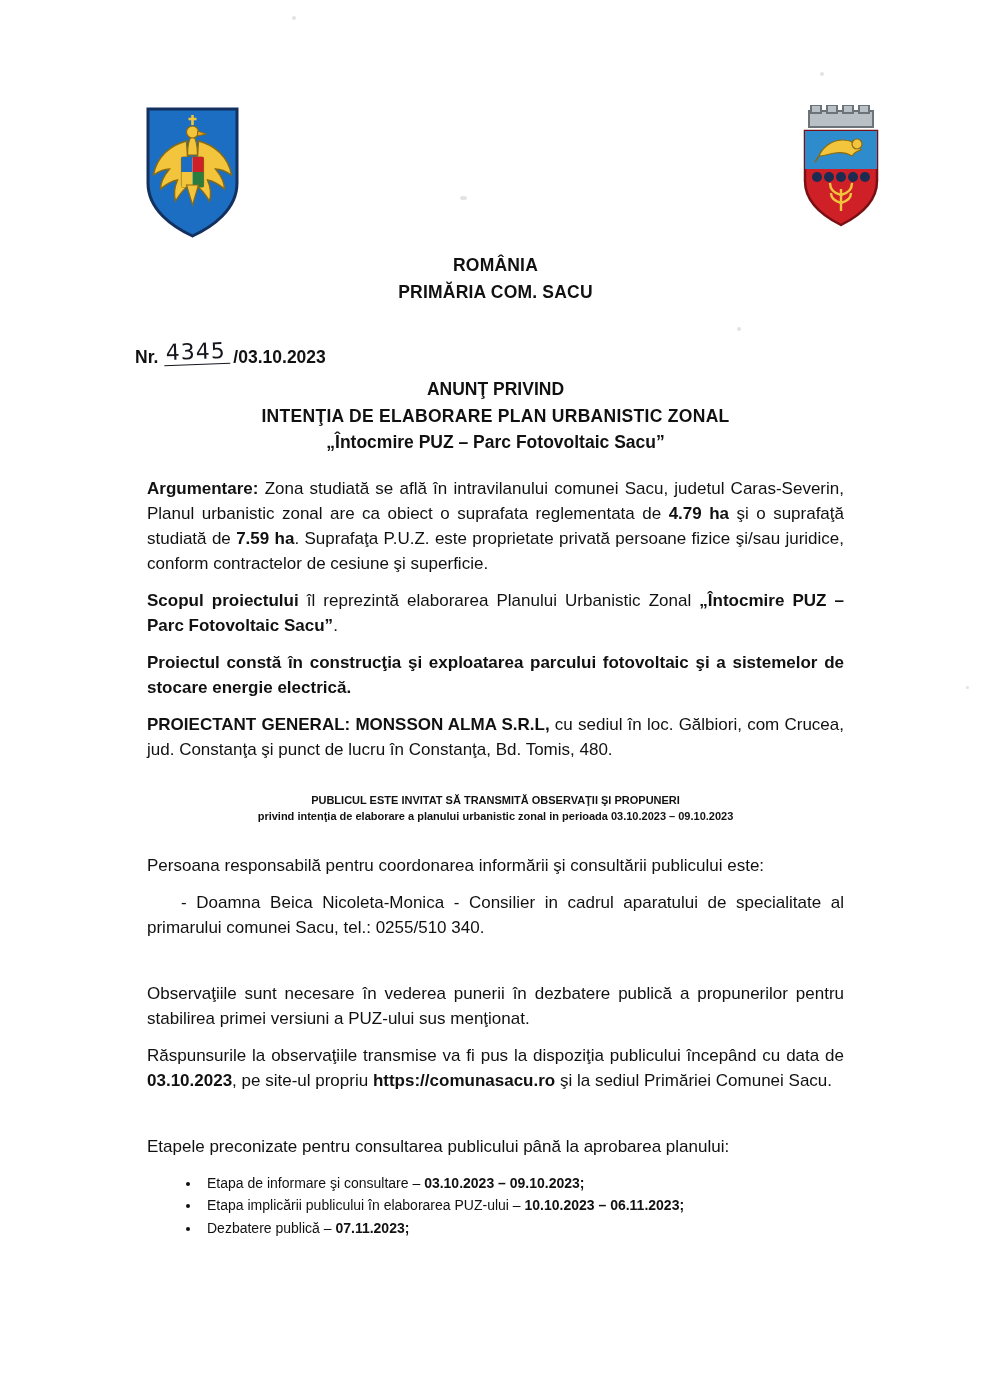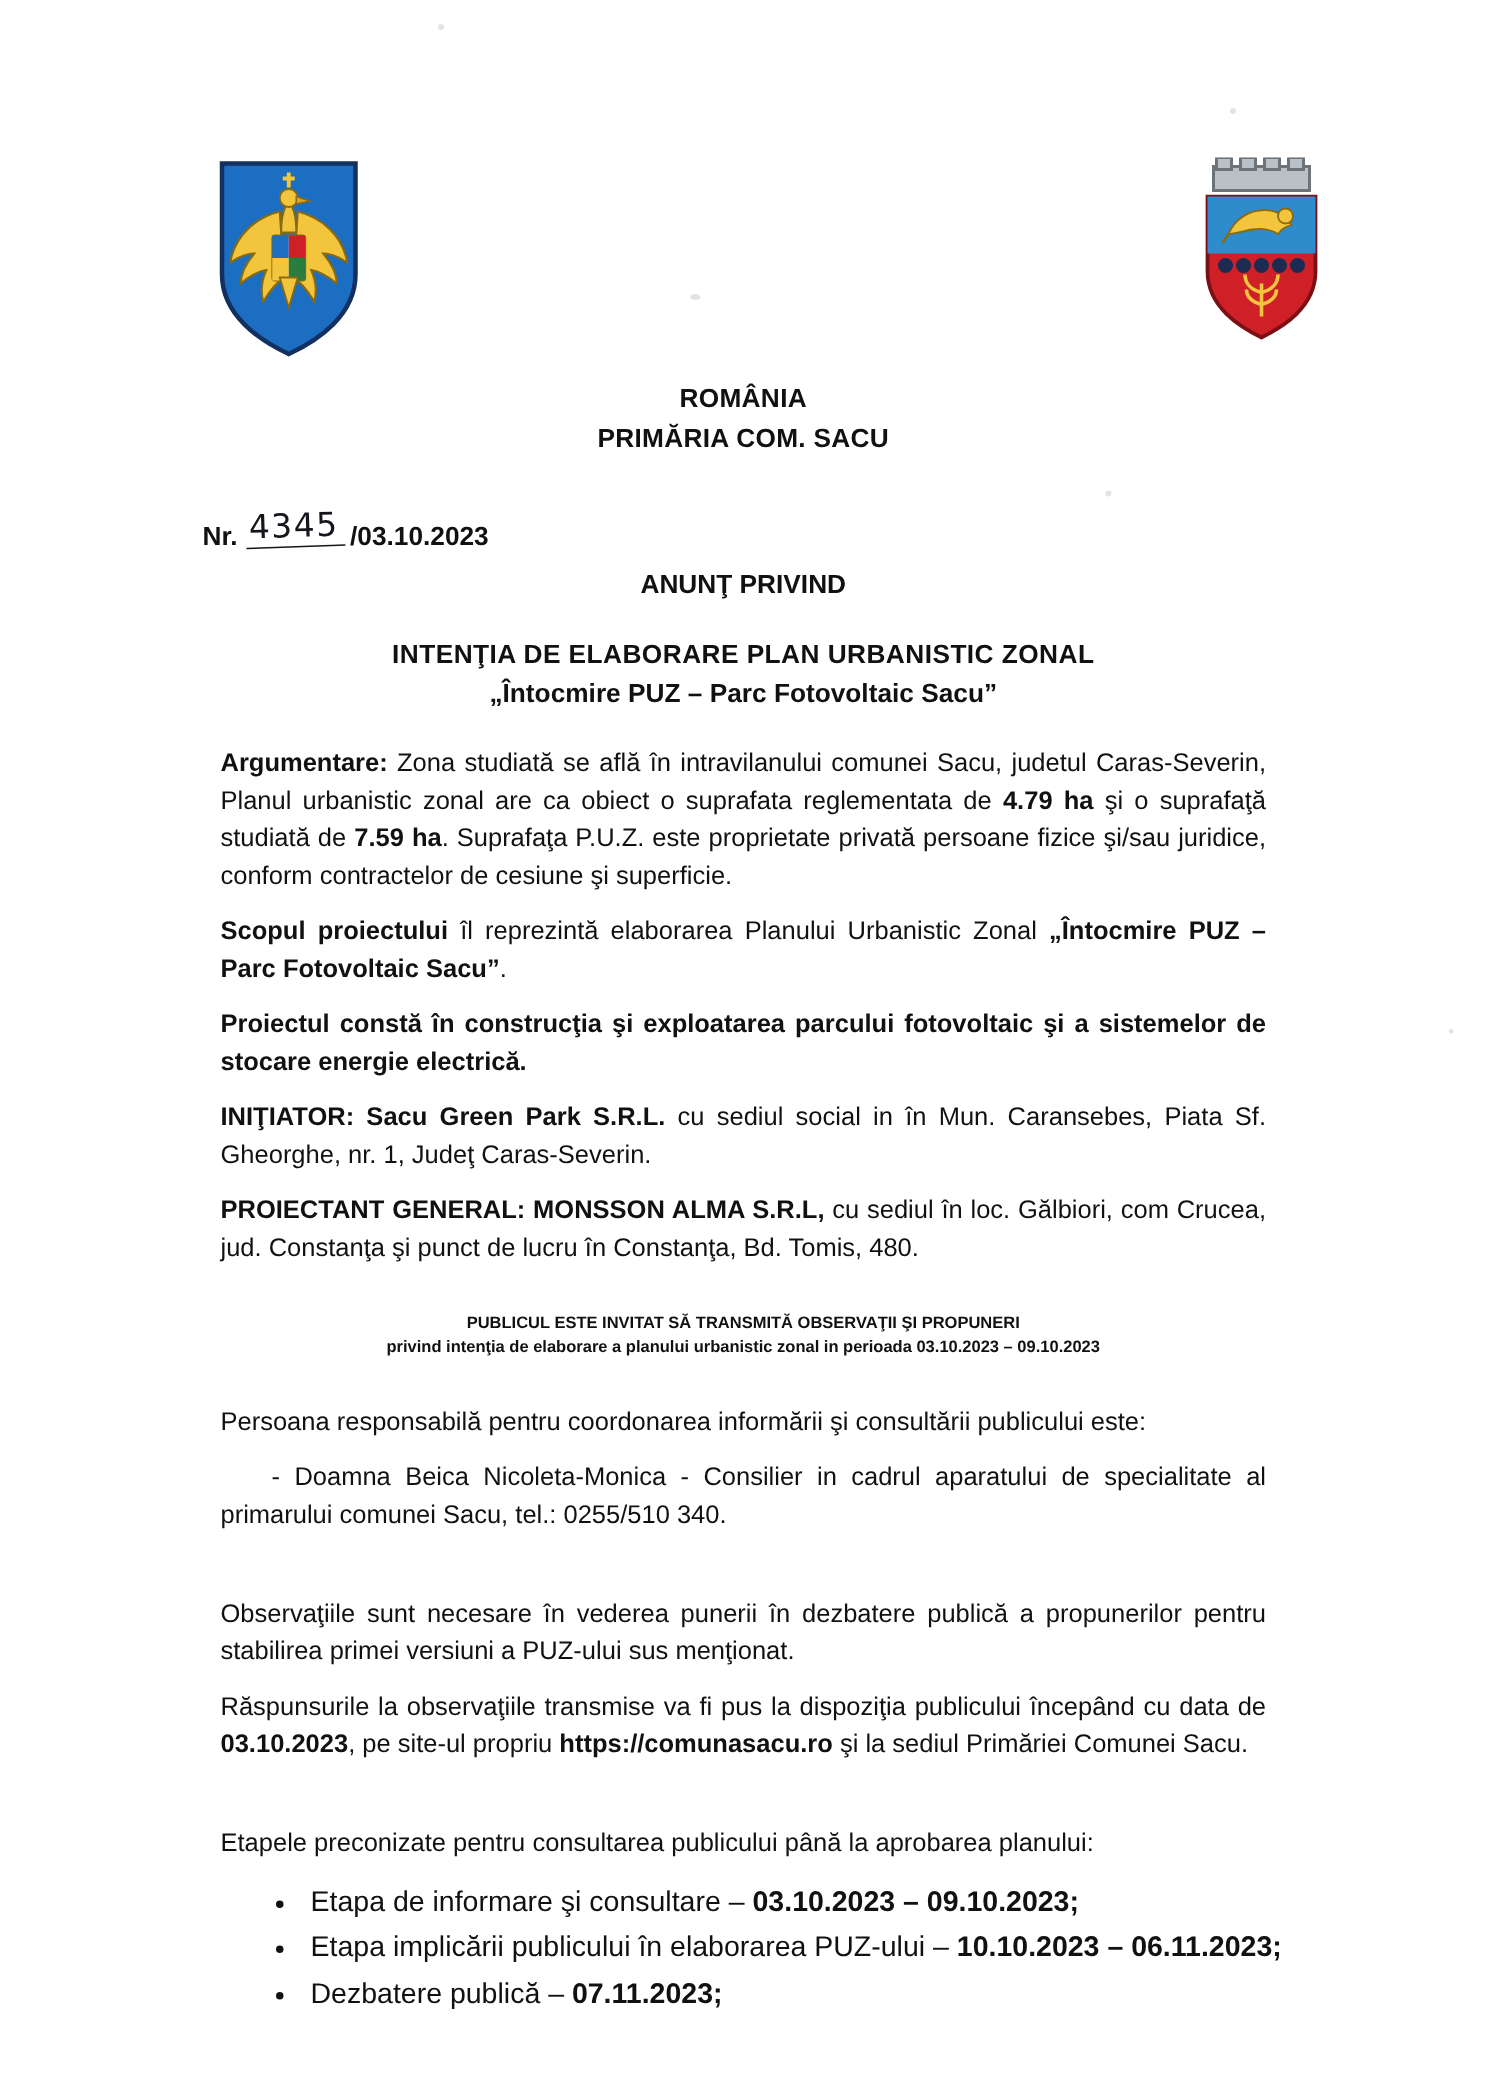--- a/index.html
+++ b/index.html
@@ -69,21 +69,21 @@
   .nr-date { margin-left: 3px; }
 
   
   .title-block {
     text-align: center;
     font-weight: bold;
     font-size: 17.5px;
     line-height: 1.5;
     margin-top: 8px;
   }
-  .title-2 { letter-spacing: 0.3px; margin-top: 20px; }
+  .title-2 { letter-spacing: 0.3px; }
 
   
   .body-text {
     margin-top: 22px;
     font-size: 17px;
     line-height: 1.47;
     text-align: justify;
   }
   .body-text p { margin: 12px; }
   b { font-weight: bold; }
@@ -94,21 +94,21 @@
     font-size: 11px;
     line-height: 1.5;
   }
   .gap { height: 17px; }
 
   .indent-line { text-indent: 34px; }
 
   ul.steps {
     margin: 6px 0 0 0;
     padding-left: 66px;
-    font-size: 19px;
+    font-size: 14px;
     line-height: 1.62;
   }
   ul.steps li { padding-left: 6px; }
 
   
   .speck {
     position: absolute;
     background: #c8c8c8;
     border-radius: 50%;
     opacity: .5;
@@ -216,23 +216,20 @@
     </p>
 
     <p>
       <b>Scopul proiectului</b><span> îl reprezintă elaborarea Planului Urbanistic Zonal </span><b>„Întocmire PUZ – Parc Fotovoltaic Sacu”</b><span>.</span>
     </p>
 
     <p>
       <b>Proiectul constă în construcţia şi exploatarea parcului fotovoltaic şi a sistemelor de stocare energie electrică.</b>
     </p>
 
-    <p>
-      <b>INIŢIATOR: Sacu Green Park S.R.L.</b><span> cu sediul social in în Mun. Caransebes, Piata Sf. Gheorghe, nr. 1, Judeţ Caras-Severin.</span>
-    </p>
 
     <p>
       <b>PROIECTANT GENERAL: MONSSON ALMA S.R.L,</b><span> cu sediul în loc. Gălbiori, com Crucea, jud. Constanţa şi punct de lucru în Constanţa, Bd. Tomis, 480.</span>
     </p>
 
     <div class="gap"></div>
 
     <div class="center-bold">
       <div>PUBLICUL ESTE INVITAT SĂ TRANSMITĂ OBSERVAŢII ŞI PROPUNERI</div>
       <div>privind intenţia de elaborare a planului urbanistic zonal in perioada 03.10.2023 – 09.10.2023</div>

